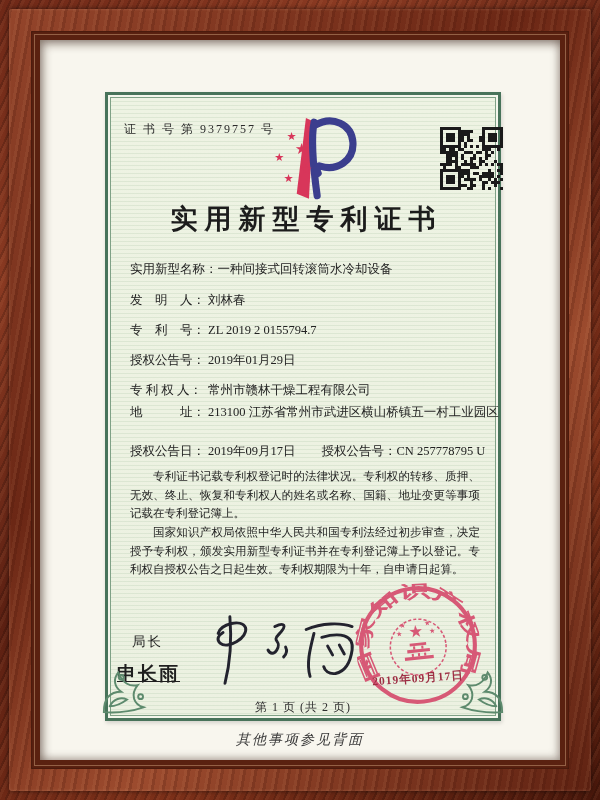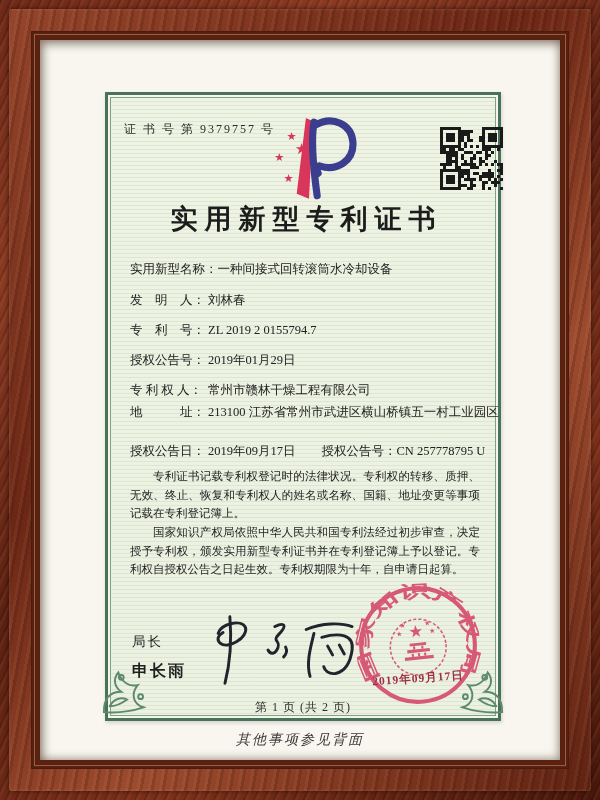--- a/index.html
+++ b/index.html
@@ -33,21 +33,21 @@
   .fields{left:22px;top:166px;width:352px;height:200px;}
   .field-row{position:absolute;left:0;width:100%;font-size:12.5px;color:#222;white-space:nowrap;}
   .field-row .flabel{position:static;display:inline-block;min-width:78px;}
   .field-row .fvalue{position:static;}
   .r0{top:0;} .r1{top:31px;} .r2{top:61px;} .r3{top:91px;} .r4{top:121px;} .r5{top:143px;} .r6{top:182px;}
   .gsep{position:static;display:inline-block;width:26px;}
   .paras{left:22px;top:372px;width:350px;font-size:11.5px;line-height:1.62;color:#242424;
     text-align:justify;}
   .paras p{position:static;margin:0;text-indent:2em;}
   .signer-title{left:24px;top:538px;font-size:13.5px;font-weight:normal;color:#1f1f1f;letter-spacing:2px;}
-  .signer-name{left:24px;top:566px;font-size:16px;font-weight:bold;color:#1f1f1f;letter-spacing:2px;}
+  .signer-name{left:9px;top:566px;font-size:19px;font-weight:bold;color:#1f1f1f;letter-spacing:2px;text-decoration:underline;}
   .signature{left:100px;top:512px;width:165px;height:88px;}
   .seal{left:248px;top:488px;width:124px;height:124px;transform:rotate(-6deg);opacity:.92;}
   .seal-date{left:252px;top:576px;width:116px;text-align:center;font-size:11.5px;
     color:#9e2f44;transform:rotate(-4deg);letter-spacing:1px;font-weight:bold;}
   .page-num{left:0;top:604px;width:100%;text-align:center;font-size:12px;color:#2e2e2e;letter-spacing:1px;}
   .flourish{width:58px;height:58px;}
   .fl-left{left:-8px;top:563px;}
   .fl-right{right:-8px;left:auto;top:563px;transform:scaleX(-1);}
   .back-note{position:absolute;left:0;top:731px;width:100%;text-align:center;
     font-size:14px;font-style:italic;color:#3a3a3a;letter-spacing:2px;}

